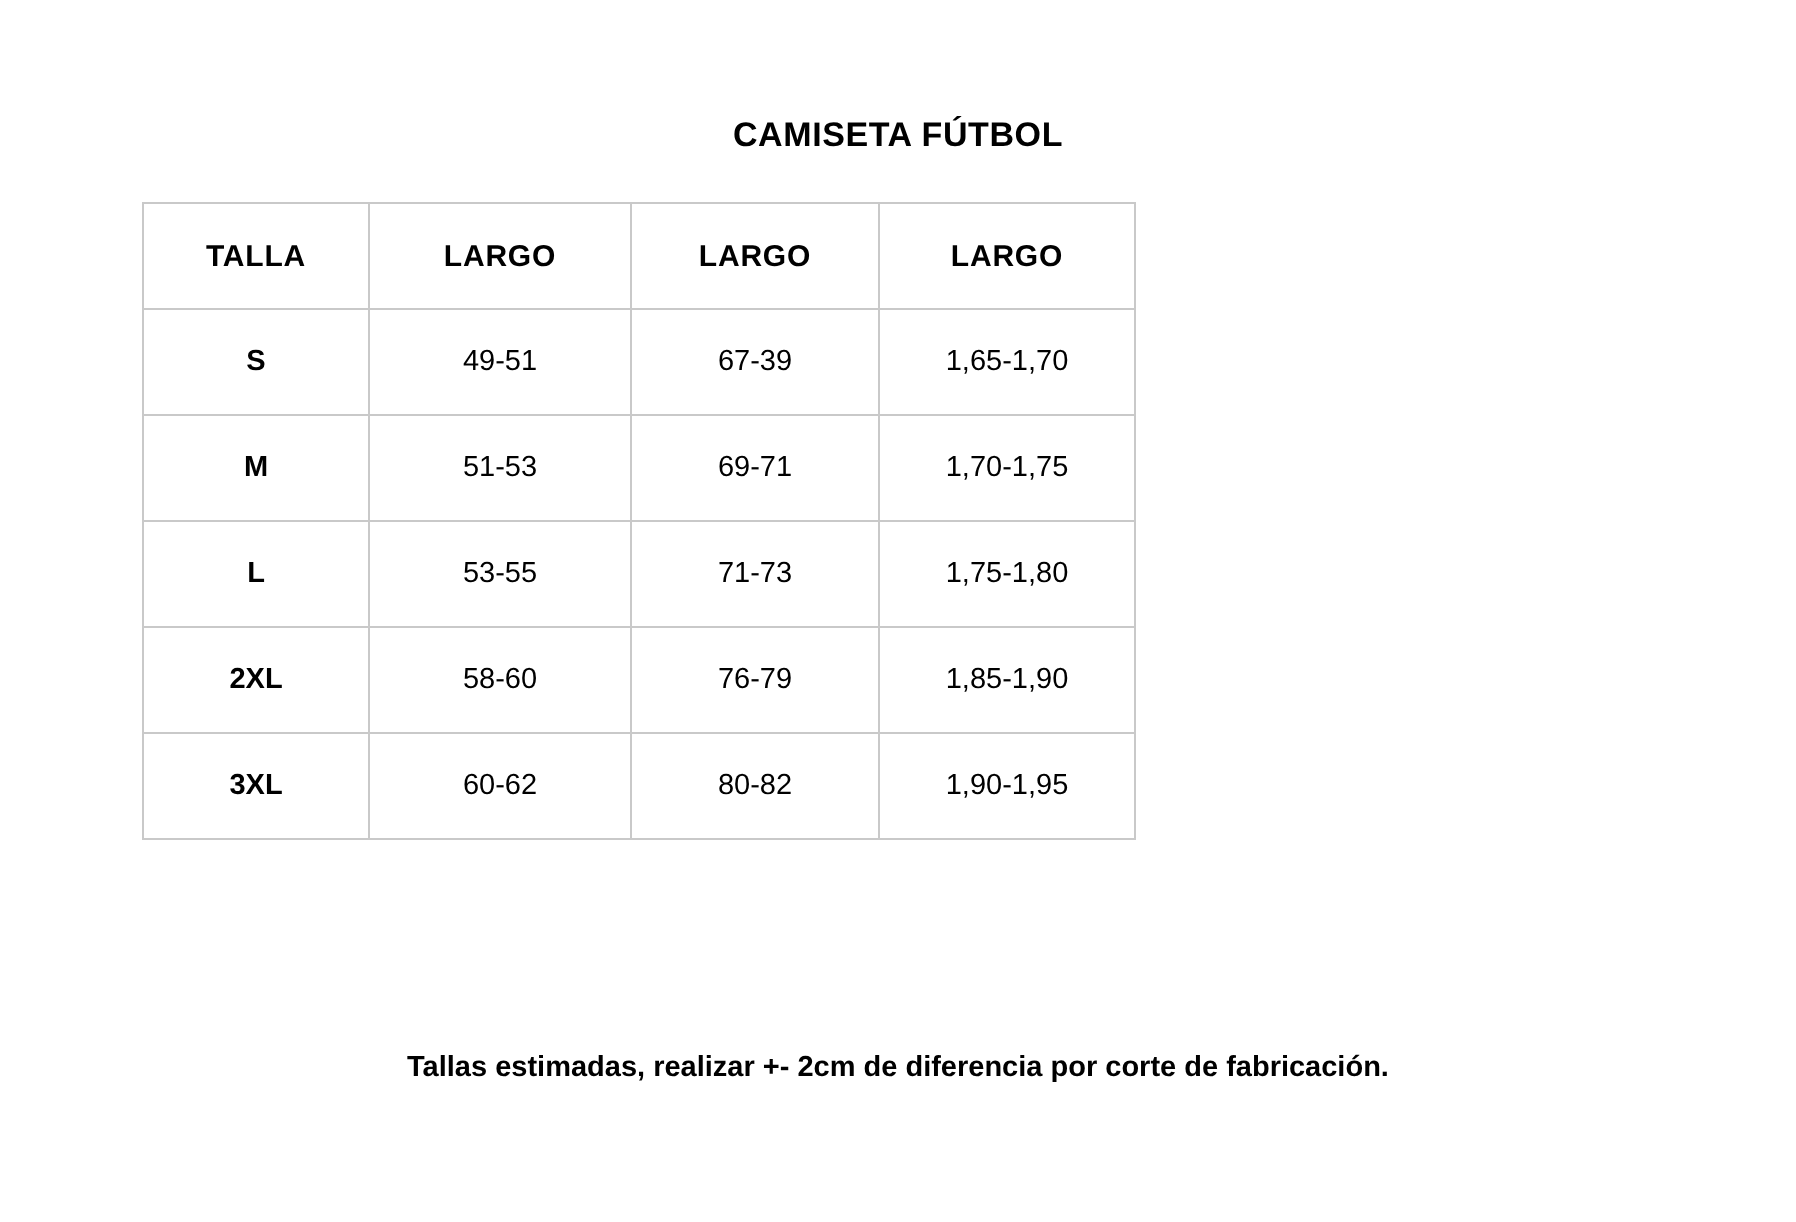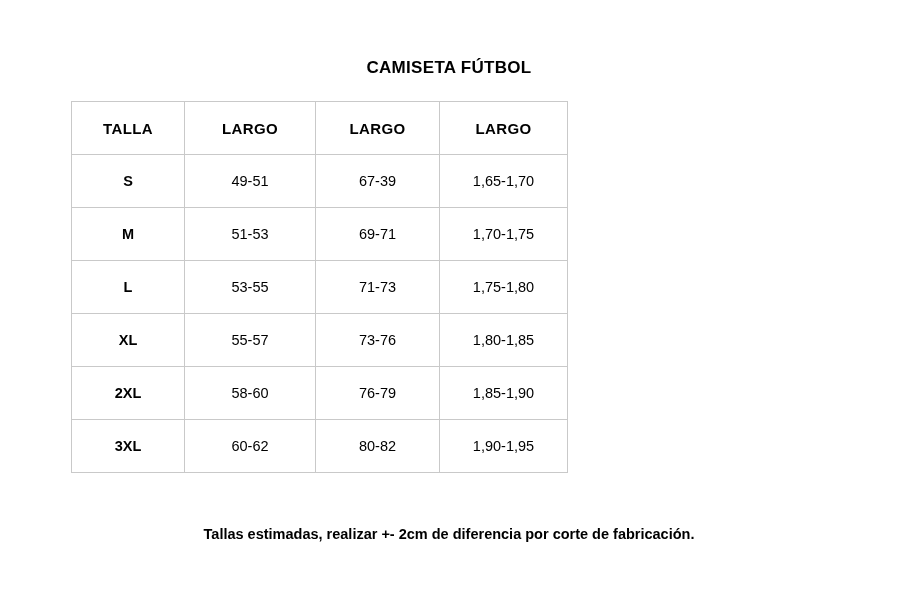--- a/index.html
+++ b/index.html
@@ -116,26 +116,20 @@
           <td class="val-col">69-71</td>
           <td class="val-col">1,70-1,75</td>
         </tr>
         <tr>
           <td class="size-col">L</td>
           <td class="val-col">53-55</td>
           <td class="val-col">71-73</td>
           <td class="val-col">1,75-1,80</td>
         </tr>
         <tr>
-          <td class="size-col">XL</td>
-          <td class="val-col">55-57</td>
-          <td class="val-col">73-76</td>
-          <td class="val-col">1,80-1,85</td>
-        </tr>
-        <tr>
           <td class="size-col">2XL</td>
           <td class="val-col">58-60</td>
           <td class="val-col">76-79</td>
           <td class="val-col">1,85-1,90</td>
         </tr>
         <tr>
           <td class="size-col">3XL</td>
           <td class="val-col">60-62</td>
           <td class="val-col">80-82</td>
           <td class="val-col">1,90-1,95</td>

